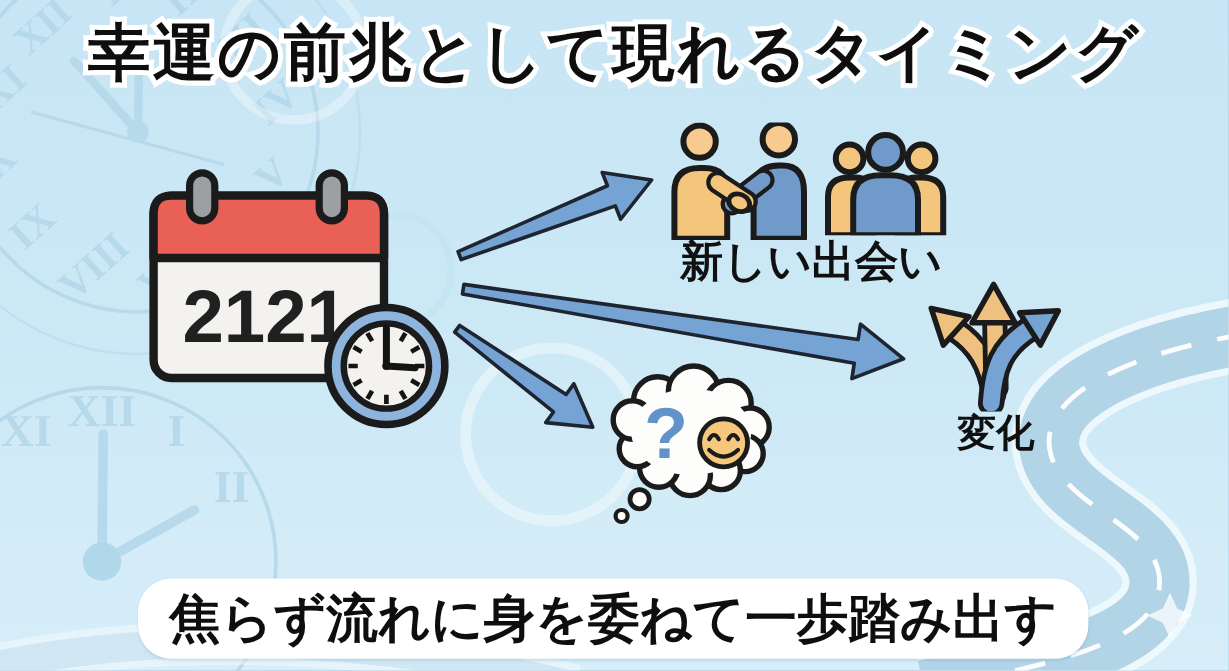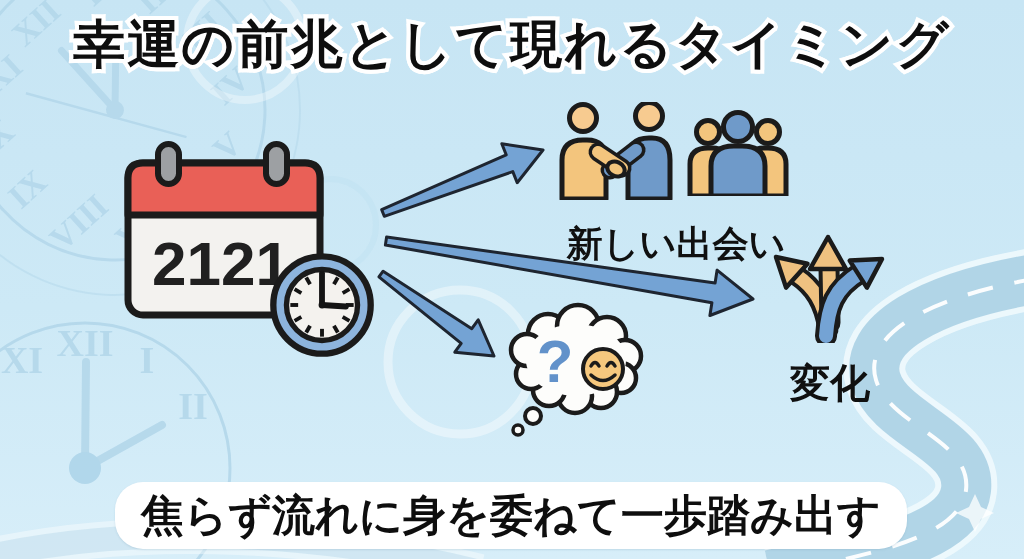--- a/index.html
+++ b/index.html
@@ -13,22 +13,22 @@
     left:0;right:0;top:10px;text-align:center;
     font-size:52px;font-weight:800;color:#0e0e0e;letter-spacing:2px;
     -webkit-text-stroke:8px #ffffff;paint-order:stroke fill;
     text-shadow:-3px -3px 0 #fff,3px -3px 0 #fff,-3px 3px 0 #fff,3px 3px 0 #fff,
                  0 -4px 0 #fff,0 4px 0 #fff,-4px 0 0 #fff,4px 0 0 #fff;
     white-space:nowrap;
   }
   .node-label{
     font-weight:800;color:#101010;text-align:center;white-space:nowrap;
   }
-  .label-meeting{left:546px;top:194px;width:260px;font-size:36px;margin-top:26px;}
-  .label-change{left:770px;top:356px;width:120px;font-size:40px;}
+  .label-meeting{left:546px;top:194px;width:260px;font-size:36px;}
+  .label-change{left:770px;top:340px;width:120px;font-size:32px;}
   .label-feeling{left:391px;top:419px;width:350px;font-size:34px;}
   .footer-banner{
     left:115px;top:482px;width:792px;height:67px;background:#ffffff;
     border-radius:28px;display:flex;align-items:center;justify-content:center;
     box-shadow:0 1px 2px rgba(120,160,185,.25);
   }
   .footer-text{font-size:43px;font-weight:800;color:#0e0e0e;white-space:nowrap;}
   svg text.numeral{font-family:"Liberation Serif","DejaVu Serif",serif;font-weight:bold;}
 </style>
 </head>

